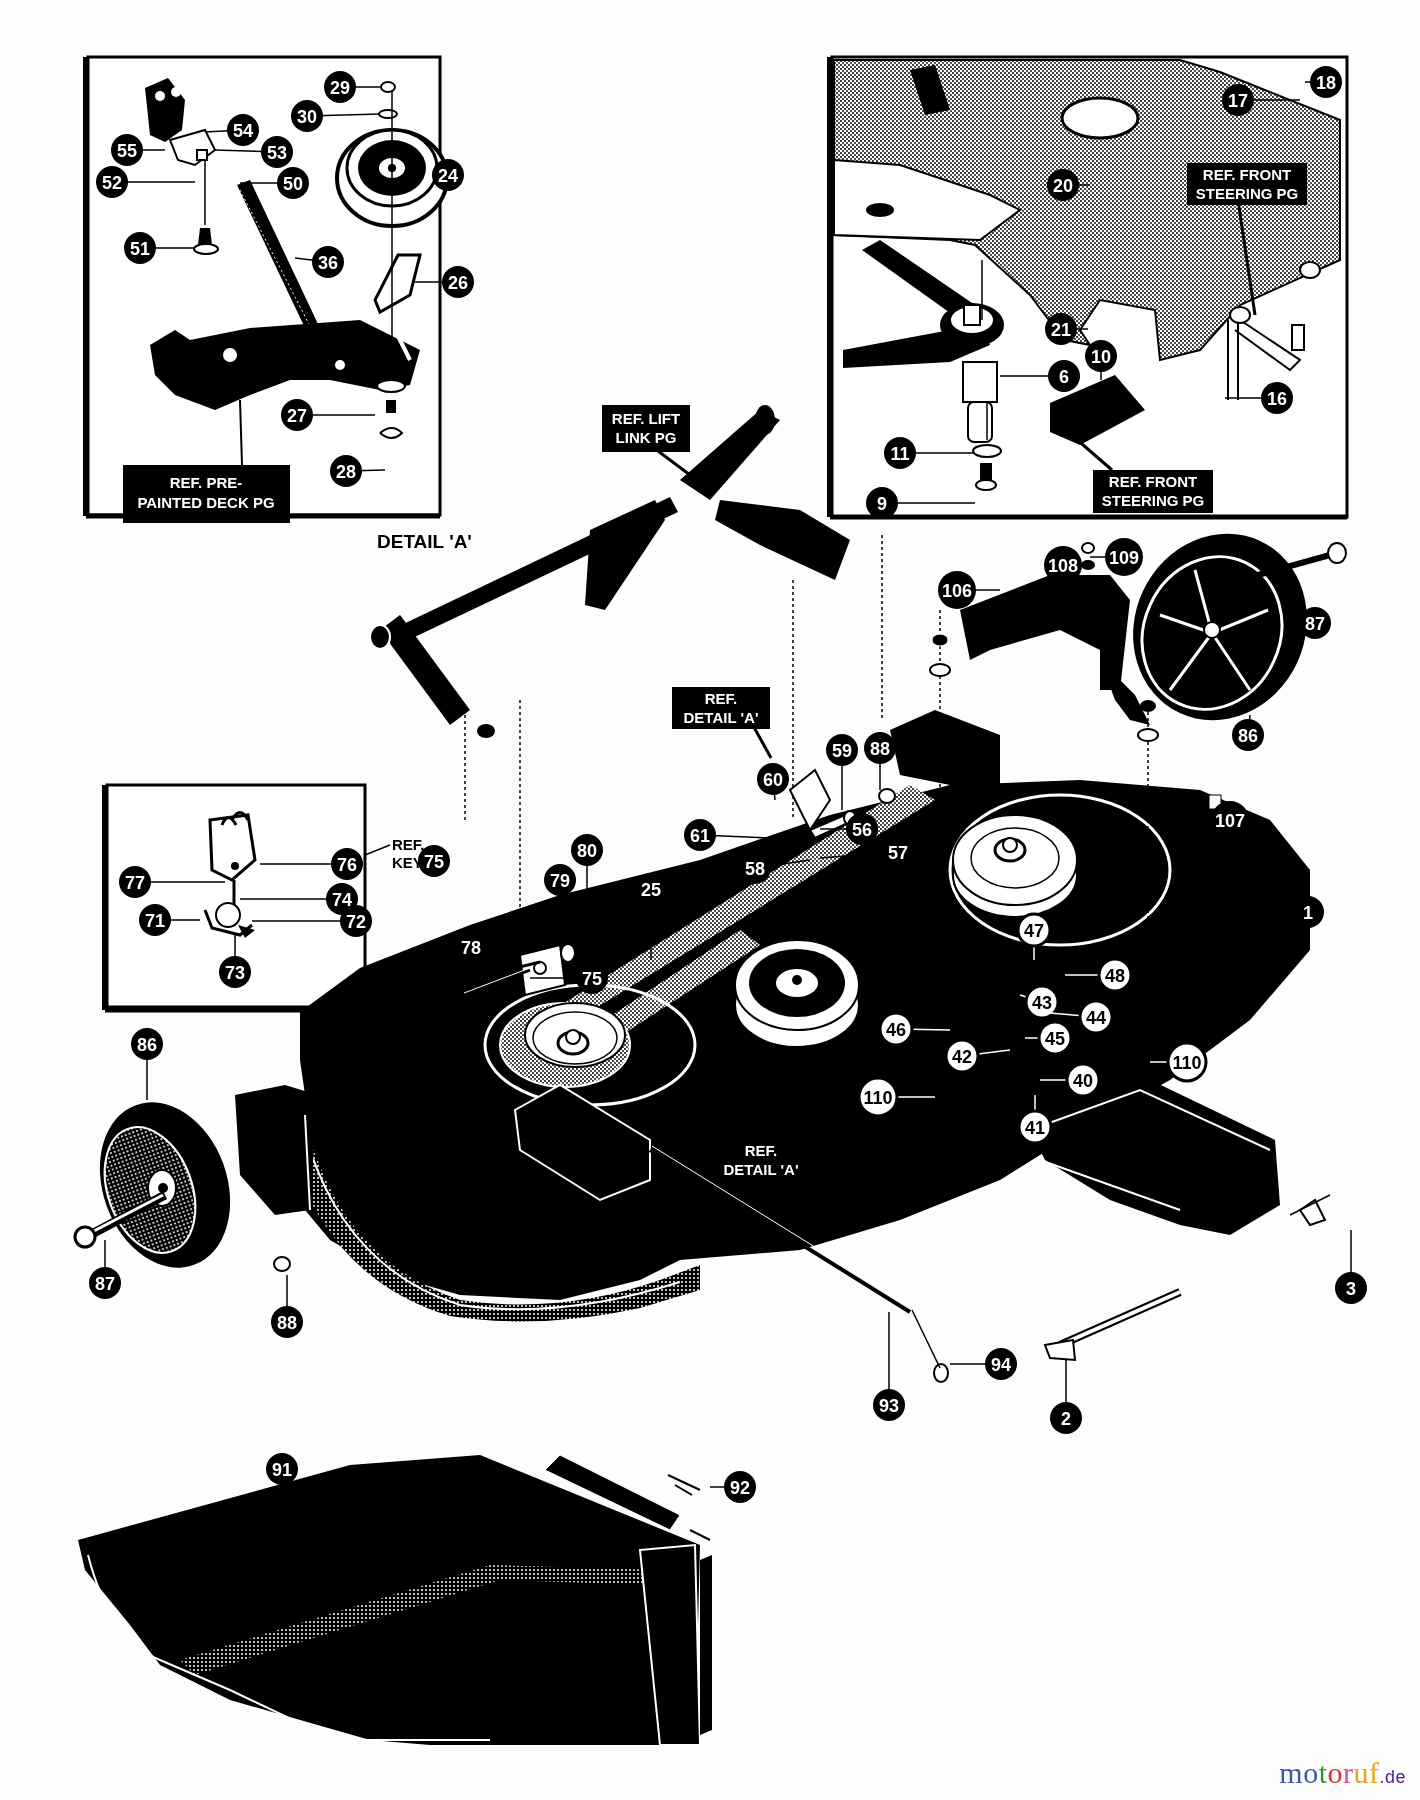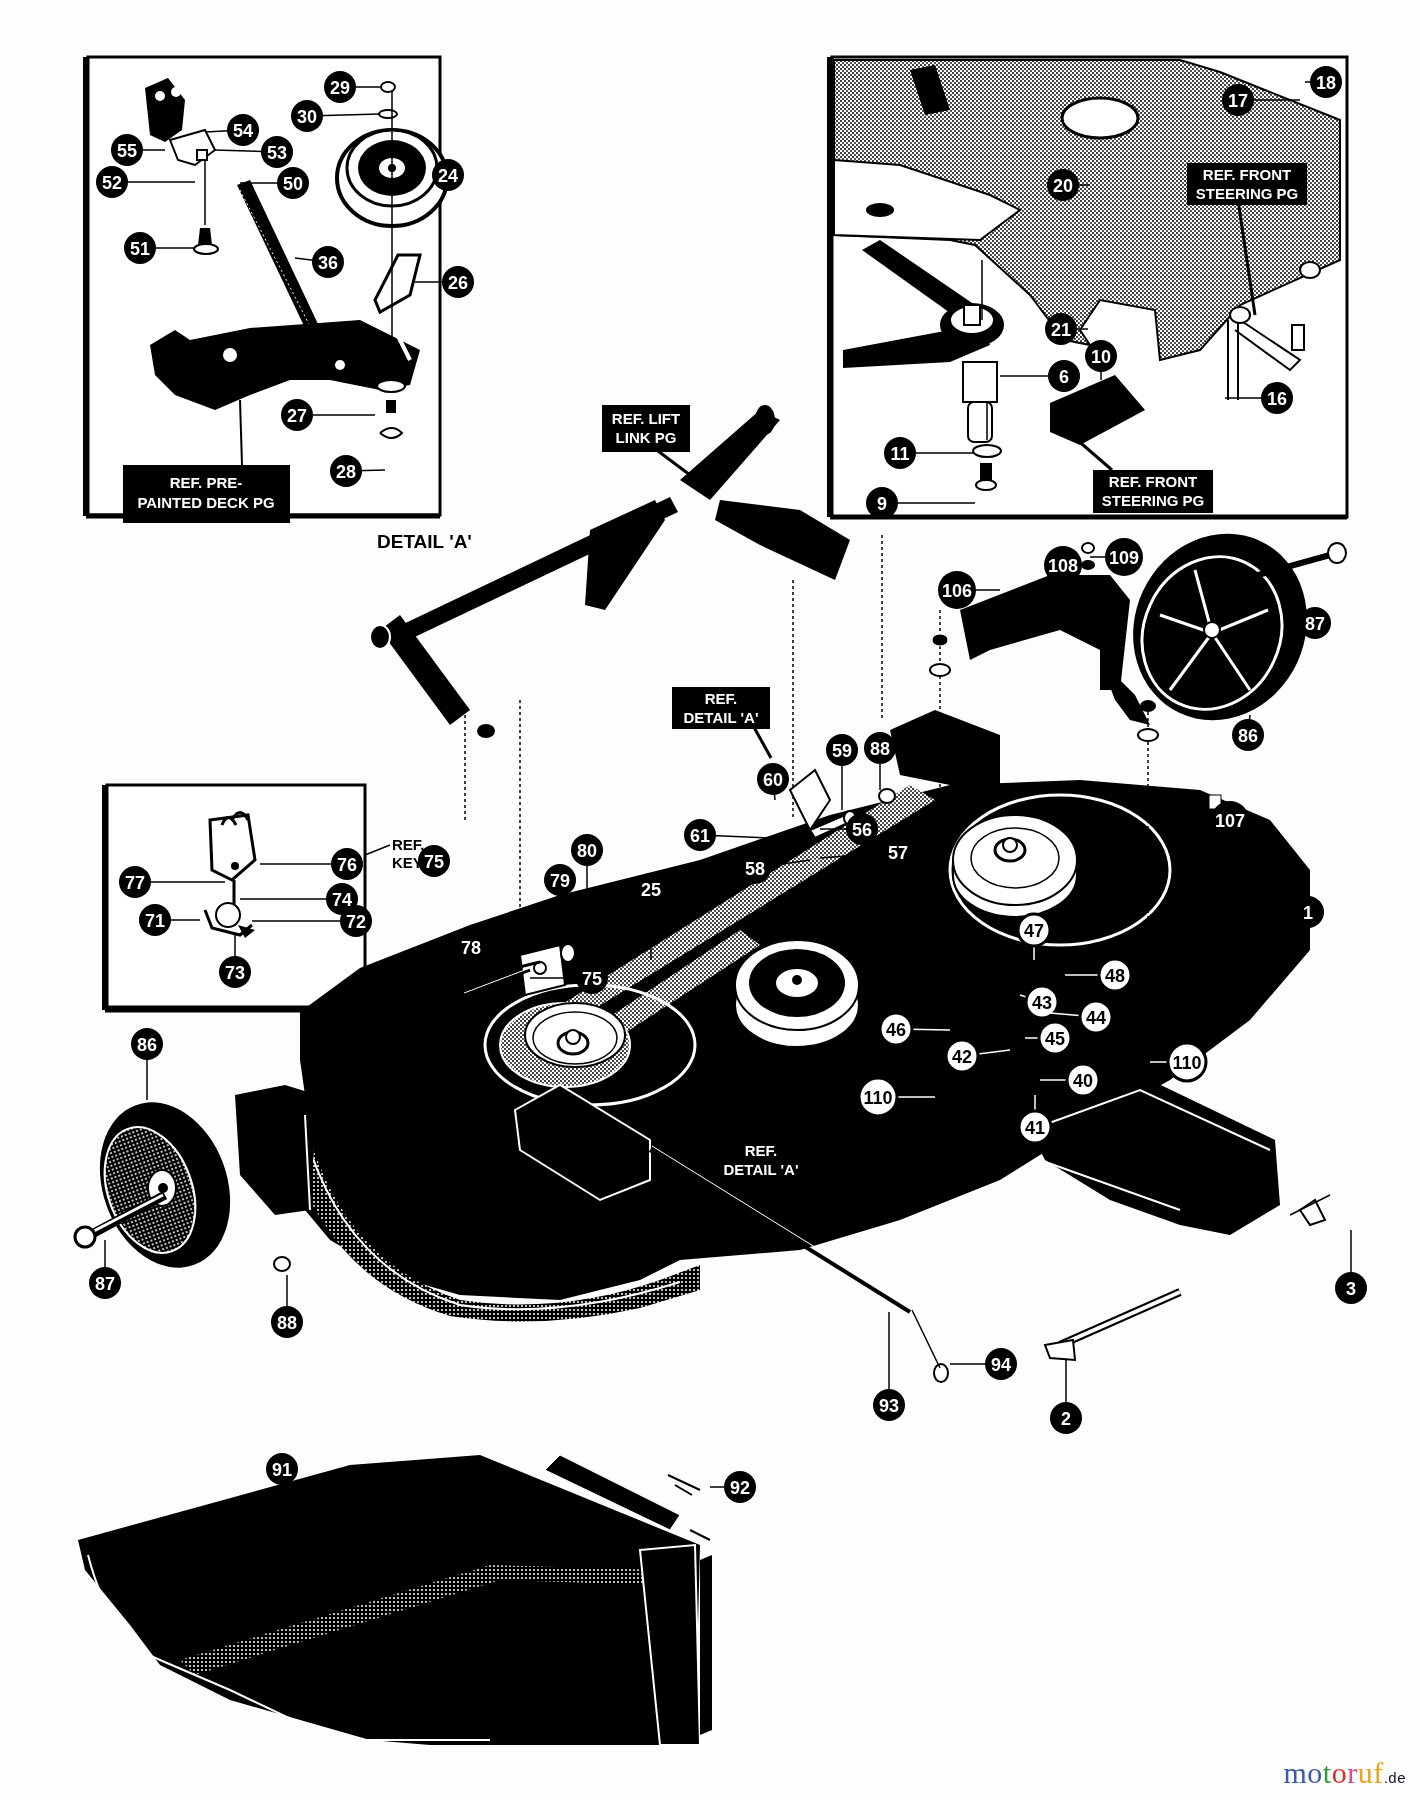--- a/index.html
+++ b/index.html
@@ -9,21 +9,21 @@
   .callout.white circle{fill:#fff;stroke:#000;stroke-width:3;}
   .callout text{fill:#fff;font-family:"Liberation Sans",sans-serif;font-weight:bold;font-size:18px;text-anchor:middle;dominant-baseline:central;}
   .callout.white text{fill:#000;}
   .leader{stroke:#000;stroke-width:1.5;fill:none;}
   .leader.w{stroke:#fff;}
   .ref-box rect{fill:#000;}
   .ref-box text{fill:#fff;font-weight:bold;font-size:15px;text-anchor:middle;font-family:"Liberation Sans",sans-serif;}
   .plain-label{font-weight:bold;font-size:19px;fill:#000;font-family:"Liberation Sans",sans-serif;}
   .small-label{font-weight:bold;font-size:15px;fill:#000;font-family:"Liberation Sans",sans-serif;}
   #watermark{position:absolute;right:14px;bottom:10px;font-family:"Liberation Serif",serif;font-size:30px;letter-spacing:0.5px;}
-  #watermark span.tld{font-size:15px;color:#0f172a;font-family:"Liberation Sans",sans-serif;}
+  #watermark span.tld{font-size:18px;color:#4c1d95;font-family:"Liberation Sans",sans-serif;}
 </style>
 </head>
 <body>
 
 <svg id="diagram" viewBox="0 0 1420 1800" xmlns="http://www.w3.org/2000/svg">
   <defs>
     <pattern id="dots" width="4" height="4" patternUnits="userSpaceOnUse">
       <rect width="4" height="4" fill="#fff"></rect>
       <circle cx="1" cy="1" r="1" fill="#000"></circle>
       <circle cx="3" cy="3" r="0.9" fill="#000"></circle>

